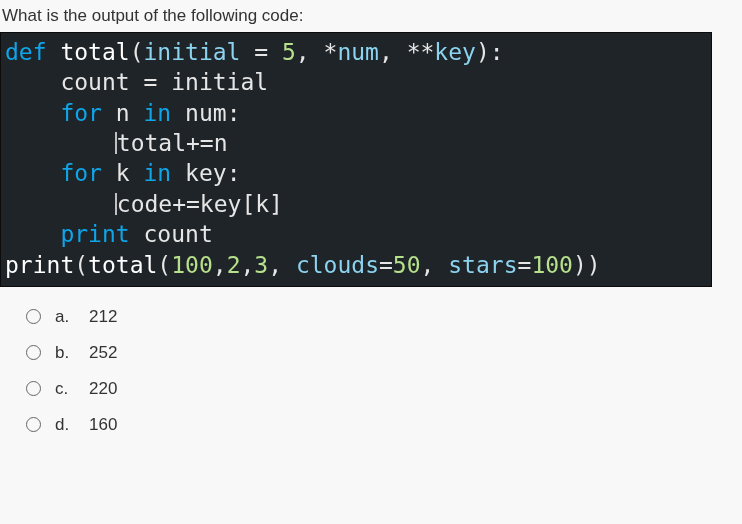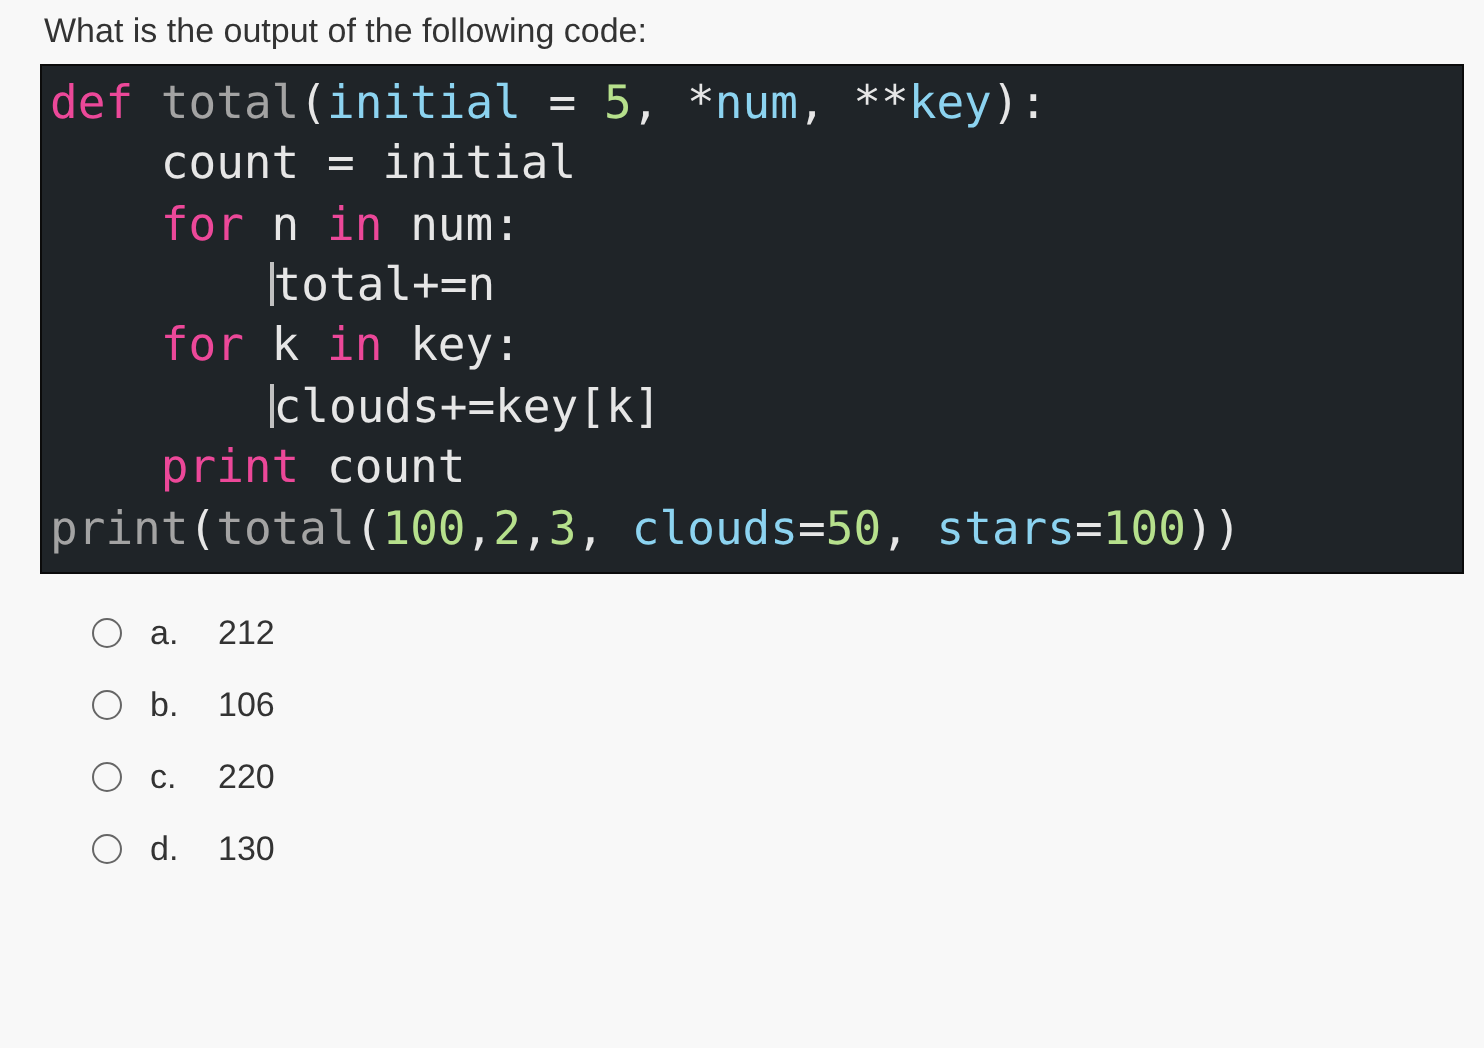--- a/index.html
+++ b/index.html
@@ -5,40 +5,40 @@
   * { box-sizing: border-box; margin: 0; padding: 0; }
   body {
     width: 742px;
     height: 524px;
     background: #f8f8f8;
     font-family: Arial, Helvetica, sans-serif;
     font-size: 17px;
     color: #333;
     overflow: hidden;
   }
-  .container { padding: 6px 20px; }
+  .container { padding: 6px 0; }
   .question-text {
     font-size: 17px;
     color: #333;
     margin-bottom: 6px;
     padding-left: 2px;
   }
   .code-block {
     background: #1f2428;
     color: #e6e6e6;
     font-family: Consolas, monospace;
     font-size: 23px;
     line-height: 1.32;
     padding: 4px 6px 6px 4px;
     white-space: pre;
     border: 1px solid #0b0b0b;
     width: 712px;
   }
-  .tok-kw { color: #ec4899; }
-  .tok-fn { color: #a3a3a3; }
+  .tok-kw { color: #0ea5e9; }
+  .tok-fn { color: #ffffff; }
   .tok-var { color: #8cd3f0; }
   .tok-num { color: #b6e08c; }
   .tok-plain { color: #e6e6e6; }
   .caret-bar {
     display: inline-block;
     width: 2px;
     height: 22px;
     background: #c0c0c0;
     vertical-align: -3px;
     margin-left: -1px;
@@ -67,39 +67,39 @@
 <body>
 
 <div class="container">
   <div class="question-text">What is the output of the following code:</div>
 
   <div class="code-block"><span class="tok-kw">def</span><span class="tok-plain"> </span><span class="tok-fn">total</span><span class="tok-plain">(</span><span class="tok-var">initial</span><span class="tok-plain"> = </span><span class="tok-num">5</span><span class="tok-plain">, *</span><span class="tok-var">num</span><span class="tok-plain">, **</span><span class="tok-var">key</span><span class="tok-plain">):</span>
 <span class="tok-plain">    </span><span class="tok-plain">count</span><span class="tok-plain"> = </span><span class="tok-plain">initial</span>
 <span class="tok-plain">    </span><span class="tok-kw">for</span><span class="tok-plain"> </span><span class="tok-plain">n</span><span class="tok-plain"> </span><span class="tok-kw">in</span><span class="tok-plain"> </span><span class="tok-plain">num</span><span class="tok-plain">:</span>
 <span class="tok-plain">        </span><span class="caret-bar"></span><span class="tok-plain">total+=n</span>
 <span class="tok-plain">    </span><span class="tok-kw">for</span><span class="tok-plain"> </span><span class="tok-plain">k</span><span class="tok-plain"> </span><span class="tok-kw">in</span><span class="tok-plain"> </span><span class="tok-plain">key</span><span class="tok-plain">:</span>
-<span class="tok-plain">        </span><span class="caret-bar"></span><span class="tok-plain">clouds+=key[k]</span>
+<span class="tok-plain">        </span><span class="caret-bar"></span><span class="tok-plain">code+=key[k]</span>
 <span class="tok-plain">    </span><span class="tok-kw">print</span><span class="tok-plain"> </span><span class="tok-plain">count</span>
 <span class="tok-fn">print</span><span class="tok-plain">(</span><span class="tok-fn">total</span><span class="tok-plain">(</span><span class="tok-num">100</span><span class="tok-plain">,</span><span class="tok-num">2</span><span class="tok-plain">,</span><span class="tok-num">3</span><span class="tok-plain">, </span><span class="tok-var">clouds</span><span class="tok-plain">=</span><span class="tok-num">50</span><span class="tok-plain">, </span><span class="tok-var">stars</span><span class="tok-plain">=</span><span class="tok-num">100</span><span class="tok-plain">))</span></div>
 
   <div class="options">
     <div class="option-row">
       <span class="radio"></span>
       <span class="opt-letter">a.</span>
       <span class="opt-text">212</span>
     </div>
     <div class="option-row">
       <span class="radio"></span>
       <span class="opt-letter">b.</span>
-      <span class="opt-text">106</span>
+      <span class="opt-text">252</span>
     </div>
     <div class="option-row">
       <span class="radio"></span>
       <span class="opt-letter">c.</span>
       <span class="opt-text">220</span>
     </div>
     <div class="option-row">
       <span class="radio"></span>
       <span class="opt-letter">d.</span>
-      <span class="opt-text">130</span>
+      <span class="opt-text">160</span>
     </div>
   </div>
 </div>
 
 </body></html>

